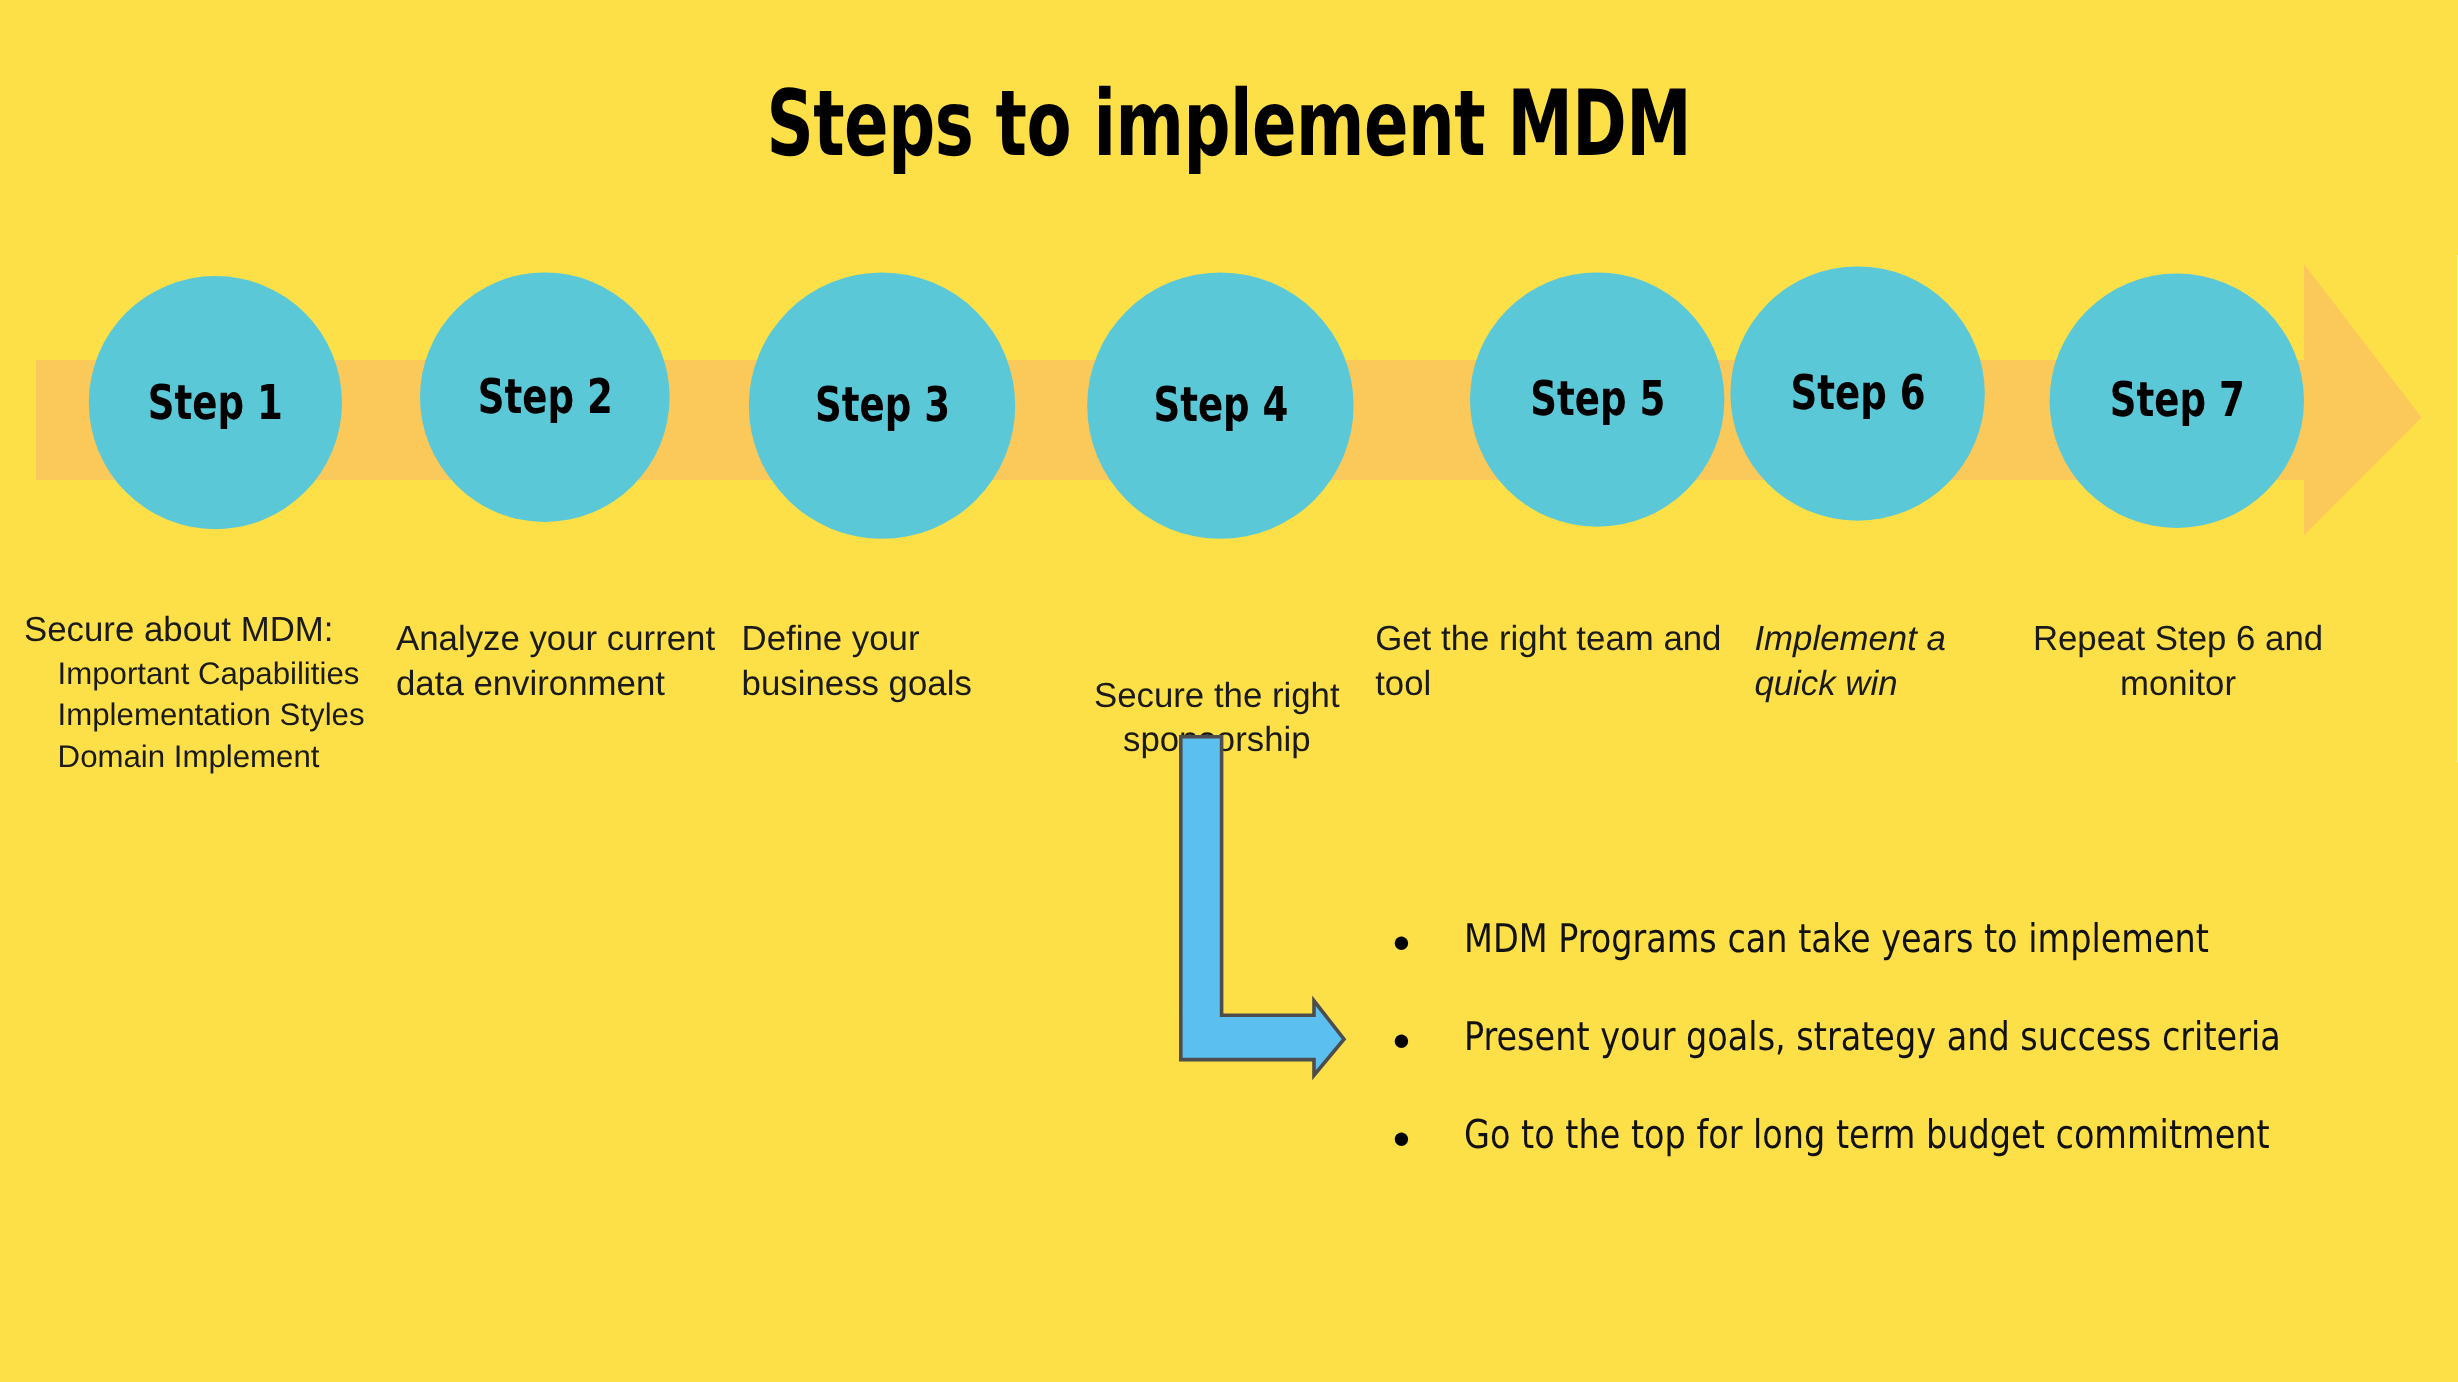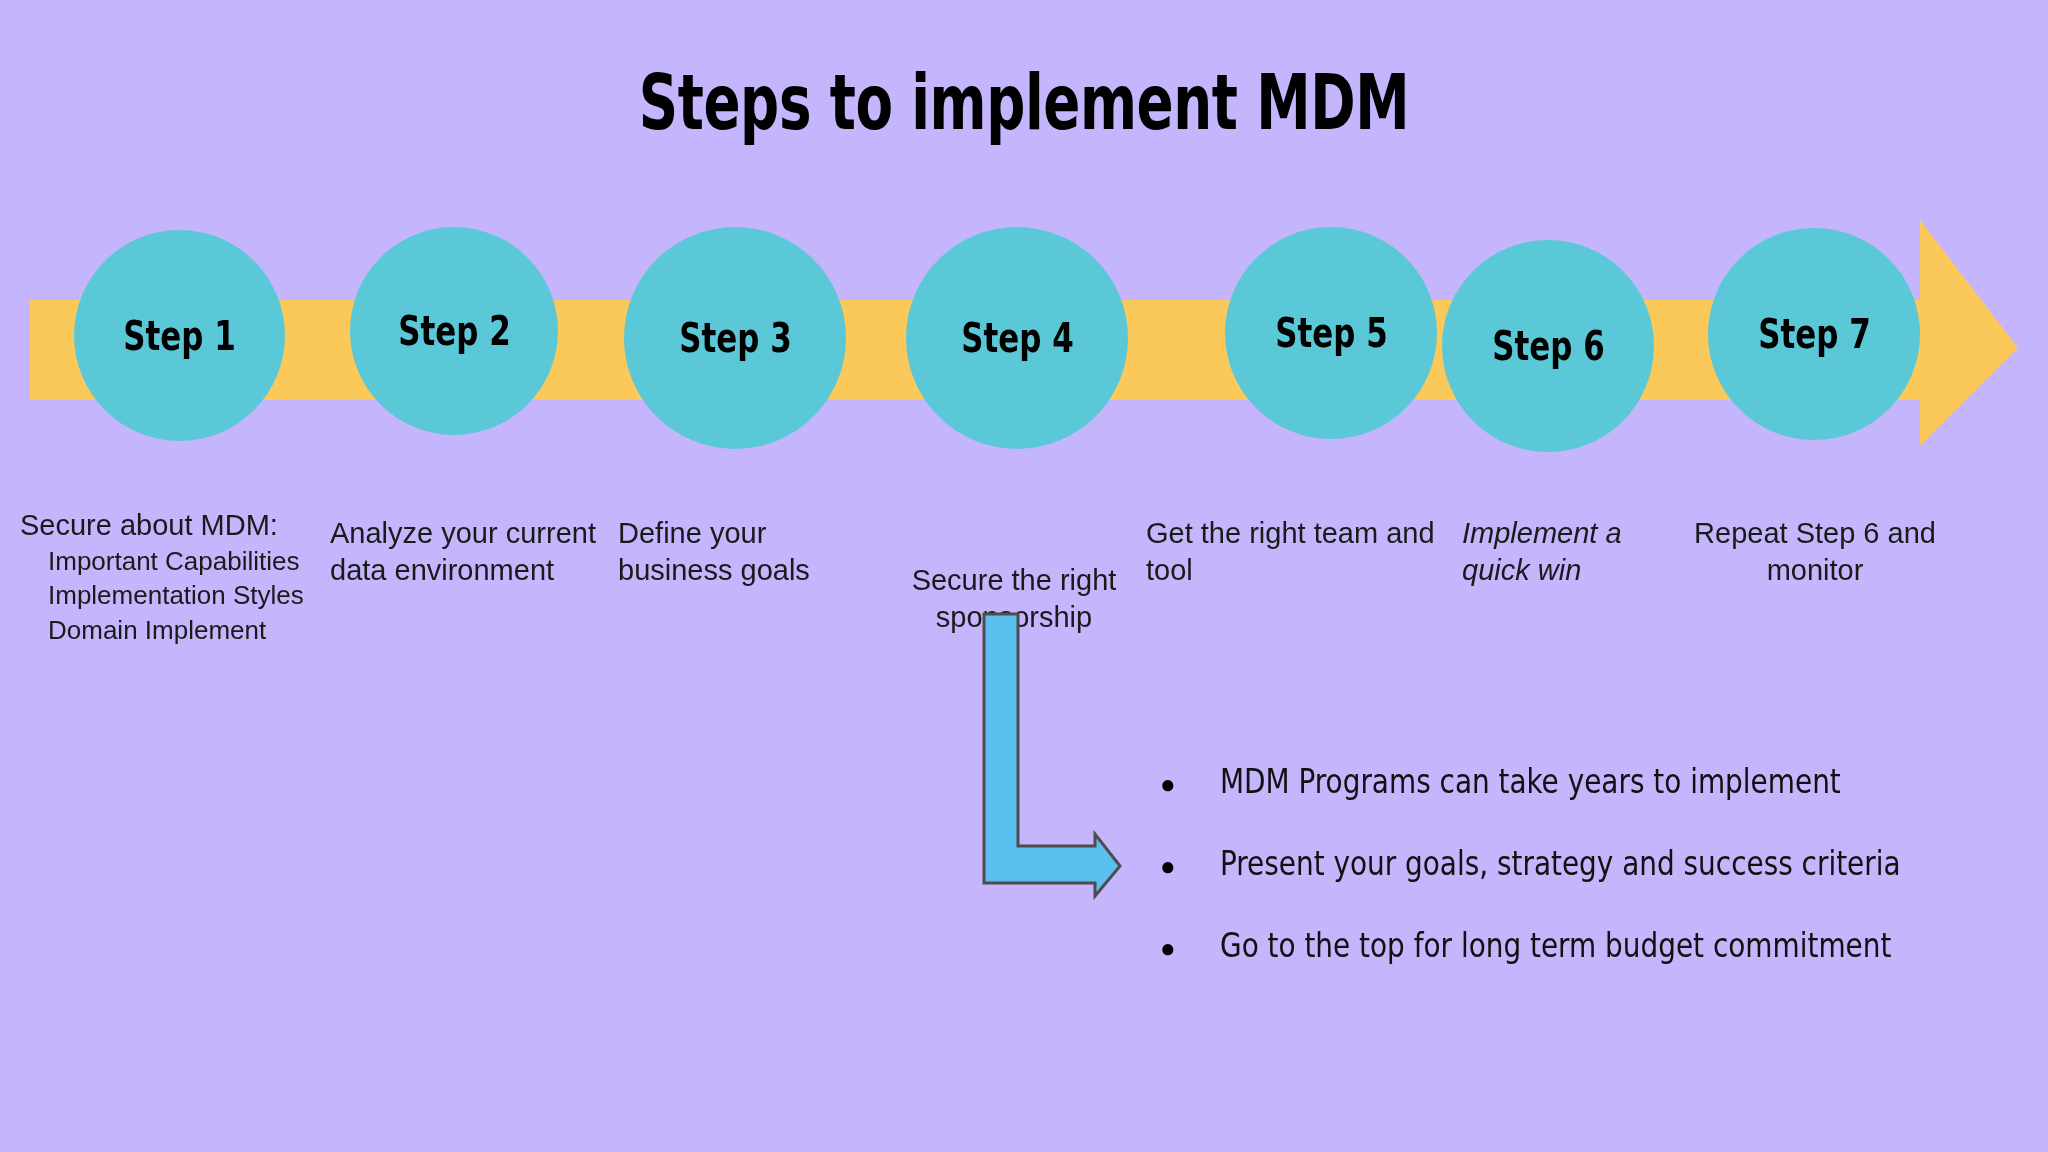--- a/index.html
+++ b/index.html
@@ -7,21 +7,21 @@
     padding: 0;
     background: #ffffff;
   }
   body {
     font-family: "Liberation Sans", sans-serif;
   }
   #canvas {
     position: relative;
     width: 2048px;
     height: 1152px;
-    background: #c4b5fd;
+    background: #fde047;
     overflow: hidden;
   }
 
   
   .title {
     position: absolute;
     left: 0;
     top: 58px;
     width: 2048px;
     text-align: center;
@@ -140,21 +140,21 @@
   </div>
   <div class="step-circle" style="left:624px; top:227px; width:222px; height:222px;">
     <span class="step-label">Step 3</span>
   </div>
   <div class="step-circle" style="left:906px; top:227px; width:222px; height:222px;">
     <span class="step-label">Step 4</span>
   </div>
   <div class="step-circle" style="left:1225px; top:227px; width:212px; height:212px;">
     <span class="step-label">Step 5</span>
   </div>
-  <div class="step-circle" style="left:1442px; top:240px; width:212px; height:212px;">
+  <div class="step-circle" style="left:1442px; top:222px; width:212px; height:212px;">
     <span class="step-label">Step 6</span>
   </div>
   <div class="step-circle" style="left:1708px; top:228px; width:212px; height:212px;">
     <span class="step-label">Step 7</span>
   </div>
 
   <div class="caption left" style="left:20px; top:507px; width:300px;">
     <span class="cap-main">Secure about MDM:</span>
     <ul class="sub-list">
       <li>Important Capabilities</li>

